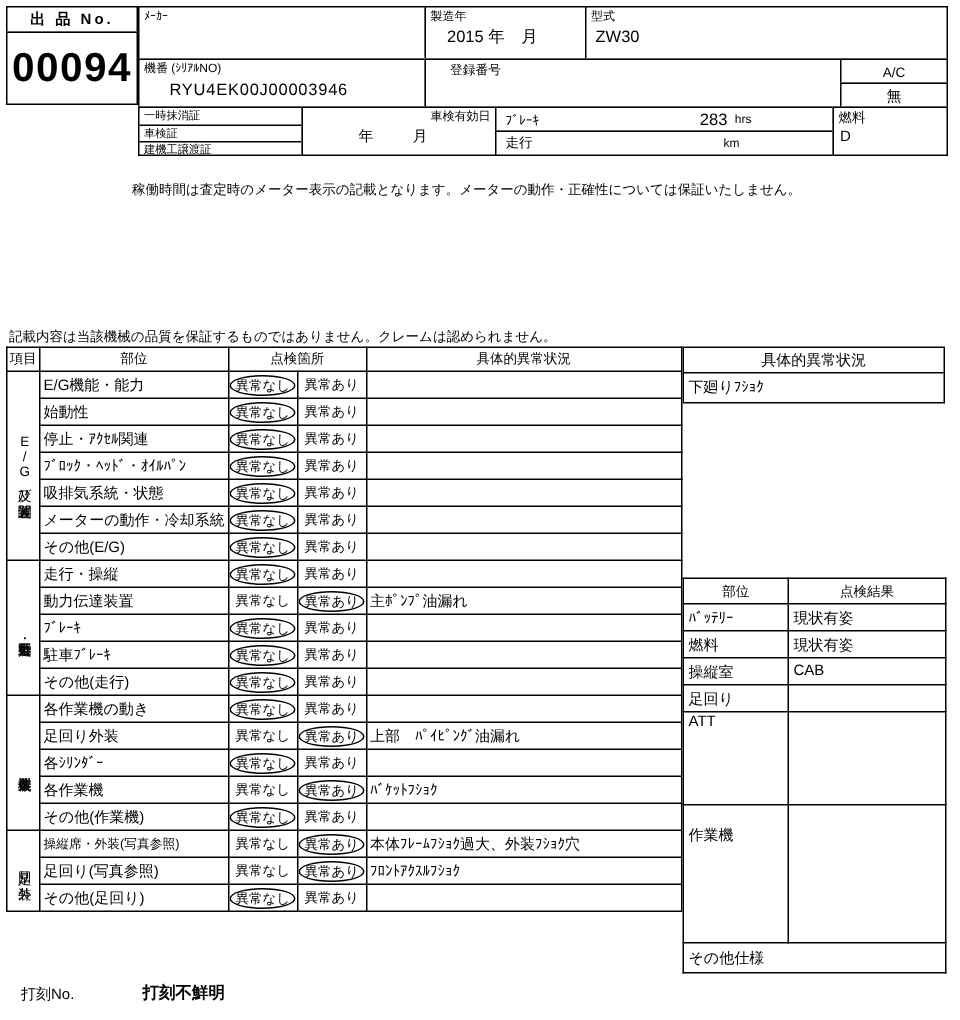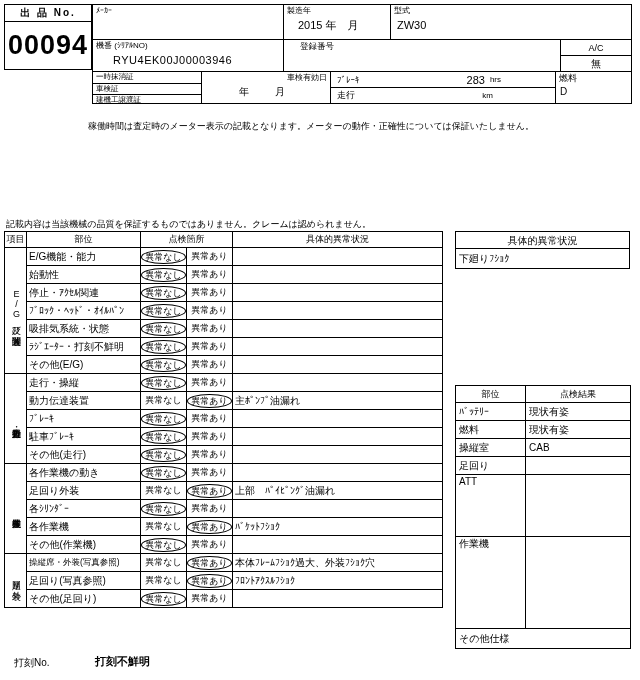--- a/index.html
+++ b/index.html
@@ -150,21 +150,21 @@
           <td class="chk"><span>異常あり</span></td>
           <td class="detail"></td>
         </tr>
         <tr>
           <td class="part">吸排気系統・状態</td>
           <td class="chk"><span class="circ">異常なし</span></td>
           <td class="chk"><span>異常あり</span></td>
           <td class="detail"></td>
         </tr>
         <tr>
-          <td class="part">ﾗｼﾞｴｰﾀｰ・打刻不鮮明</td>
+          <td class="part">メーターの動作・冷却系統</td>
           <td class="chk"><span class="circ">異常なし</span></td>
           <td class="chk"><span>異常あり</span></td>
           <td class="detail"></td>
         </tr>
         <tr>
           <td class="part">その他(E/G)</td>
           <td class="chk"><span class="circ">異常なし</span></td>
           <td class="chk"><span>異常あり</span></td>
           <td class="detail"></td>
         </tr>
@@ -283,21 +283,21 @@
         </tr>
         <tr style="height: 18px;">
           <td>足回り</td>
           <td></td>
         </tr>
         <tr style="height: 62px;">
           <td style="vertical-align: top; padding-top: 1px;">ATT</td>
           <td style="vertical-align: top; padding-top: 1px;"></td>
         </tr>
         <tr style="height: 92px;">
-          <td style="vertical-align: top; padding-top: 0;">作業機</td>
+          <td style="vertical-align: top; padding-top: 13px;">作業機</td>
           <td style="vertical-align: top; padding-top: 1px;"></td>
         </tr>
         <tr style="height: 20px;">
           <td colspan="2">その他仕様</td>
         </tr>
       </tbody>
     </table>
 
   <div class="abs" style="left:14px;top:656px;font-size:10px;">打刻No.</div>
   <div class="abs" style="left:95px;top:654px;font-size:11px;font-weight:bold;">打刻不鮮明</div>

